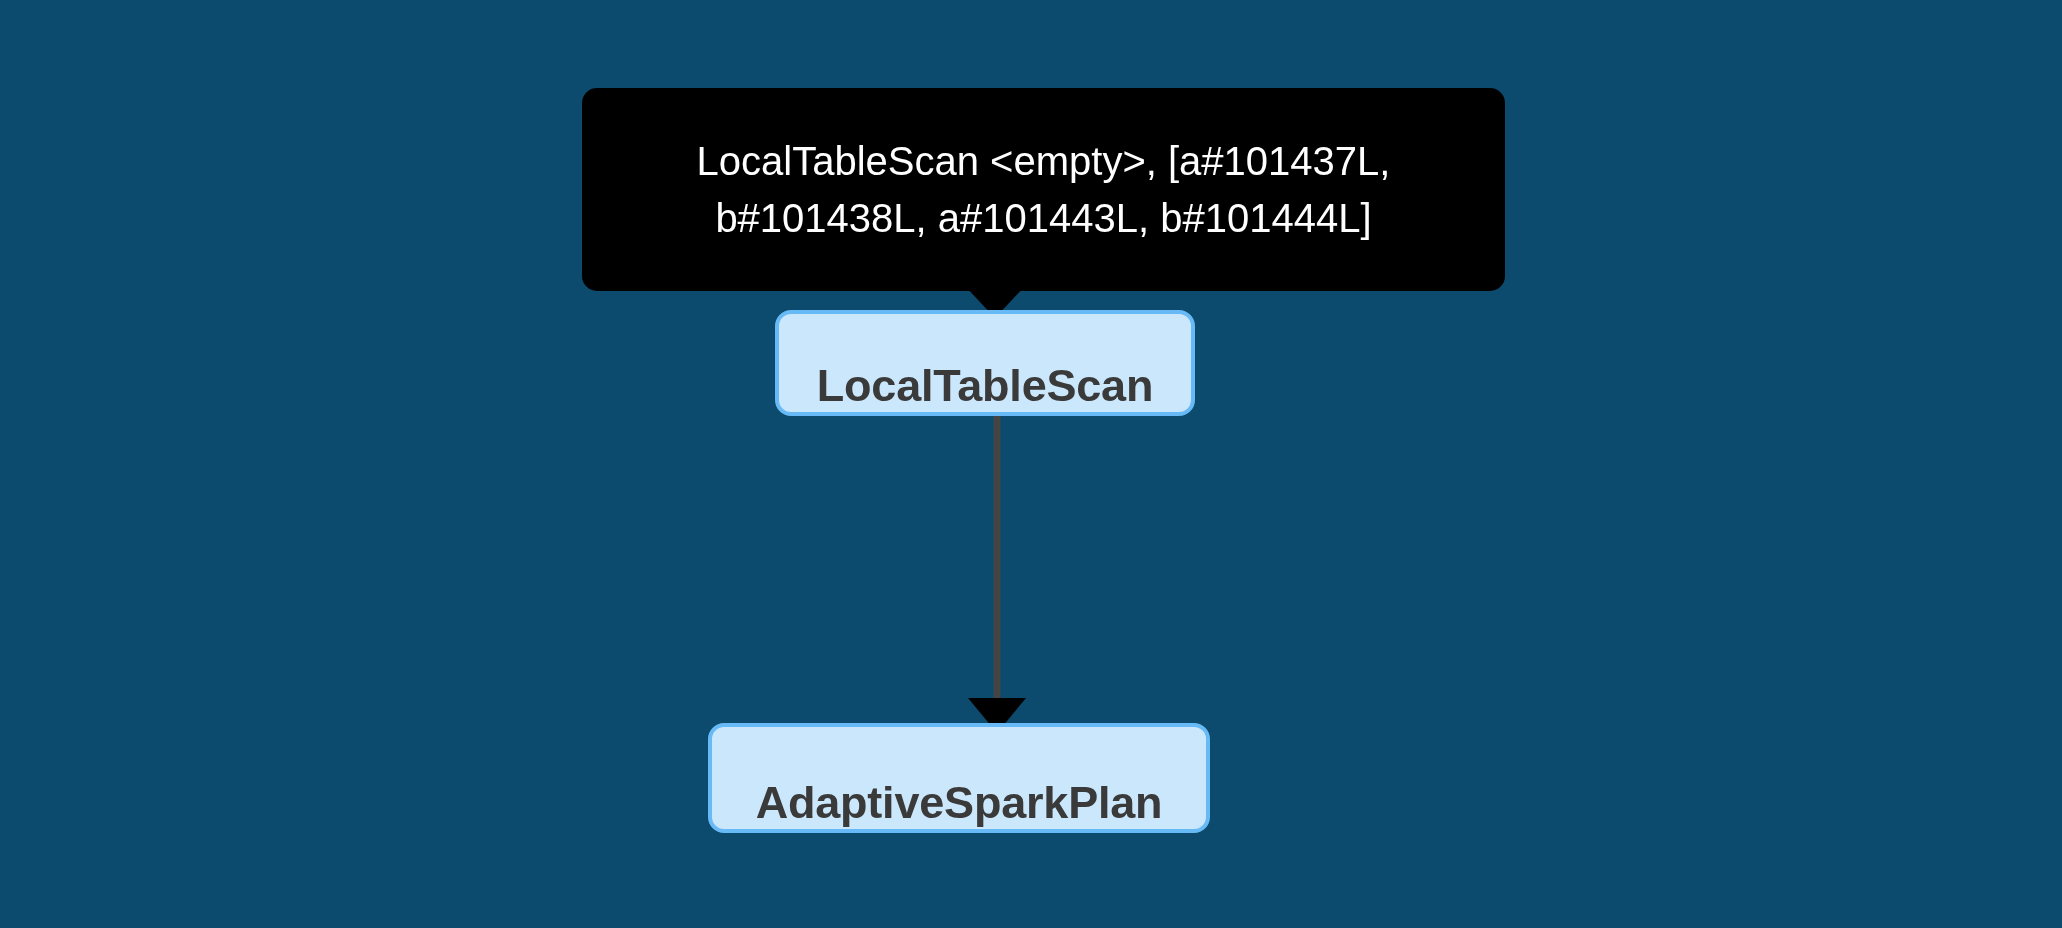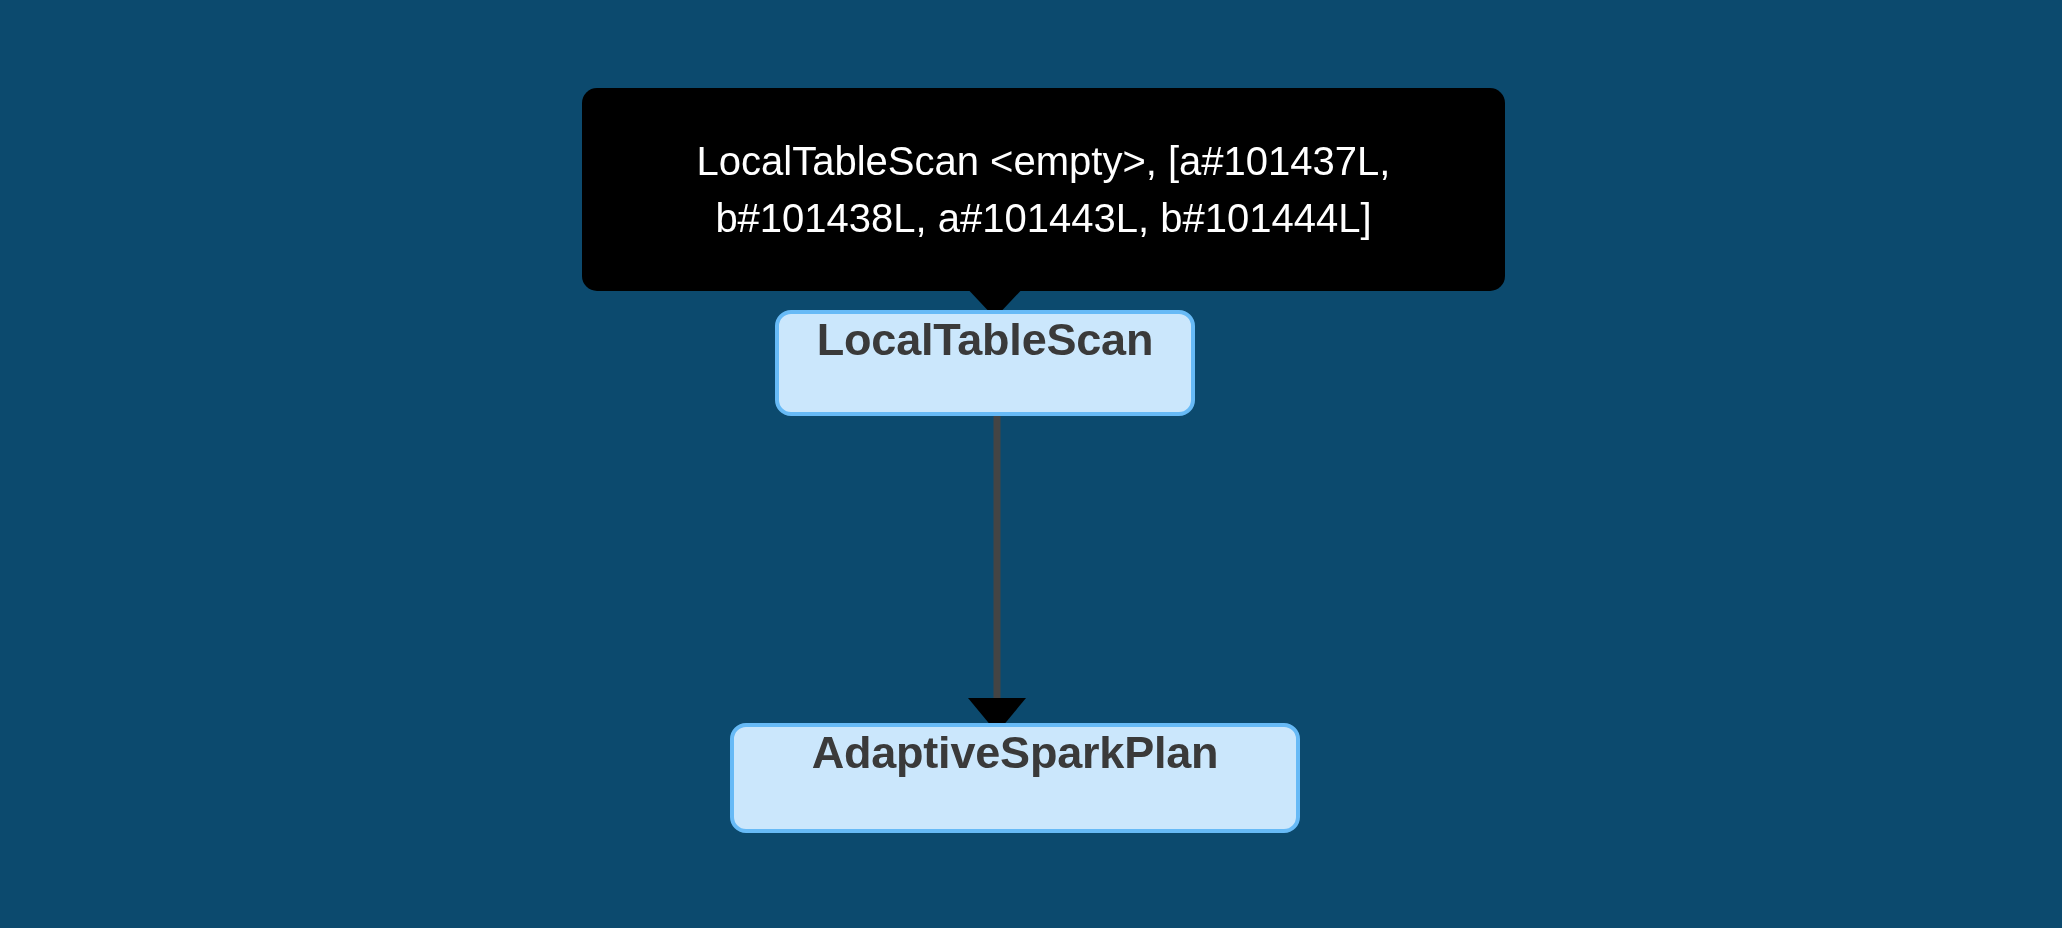--- a/index.html
+++ b/index.html
@@ -55,41 +55,41 @@
   }
 
   
   .node {
     position: absolute;
     box-sizing: border-box;
     background: #cbe7fc;
     border: 4px solid #67baf6;
     border-radius: 16px;
     display: flex;
-    align-items: flex-start;
+    align-items: flex-end;
     justify-content: center;
   }
   .node-label {
     color: #3a3a3a;
     font-family: "Liberation Sans", sans-serif;
     font-weight: bold;
     font-size: 45px;
     letter-spacing: -0.2px;
     white-space: nowrap;
   }
   #node-localtablescan {
     left: 775px;
     top: 310px;
     width: 420px;
     height: 106px;
   }
   #node-adaptivesparkplan {
-    left: 730px;
+    left: 708px;
     top: 723px;
-    width: 570px;
+    width: 502px;
     height: 110px;
   }
 
   
   .edge-svg {
     position: absolute;
     left: 0;
     top: 0;
     width: 2062px;
     height: 928px;

